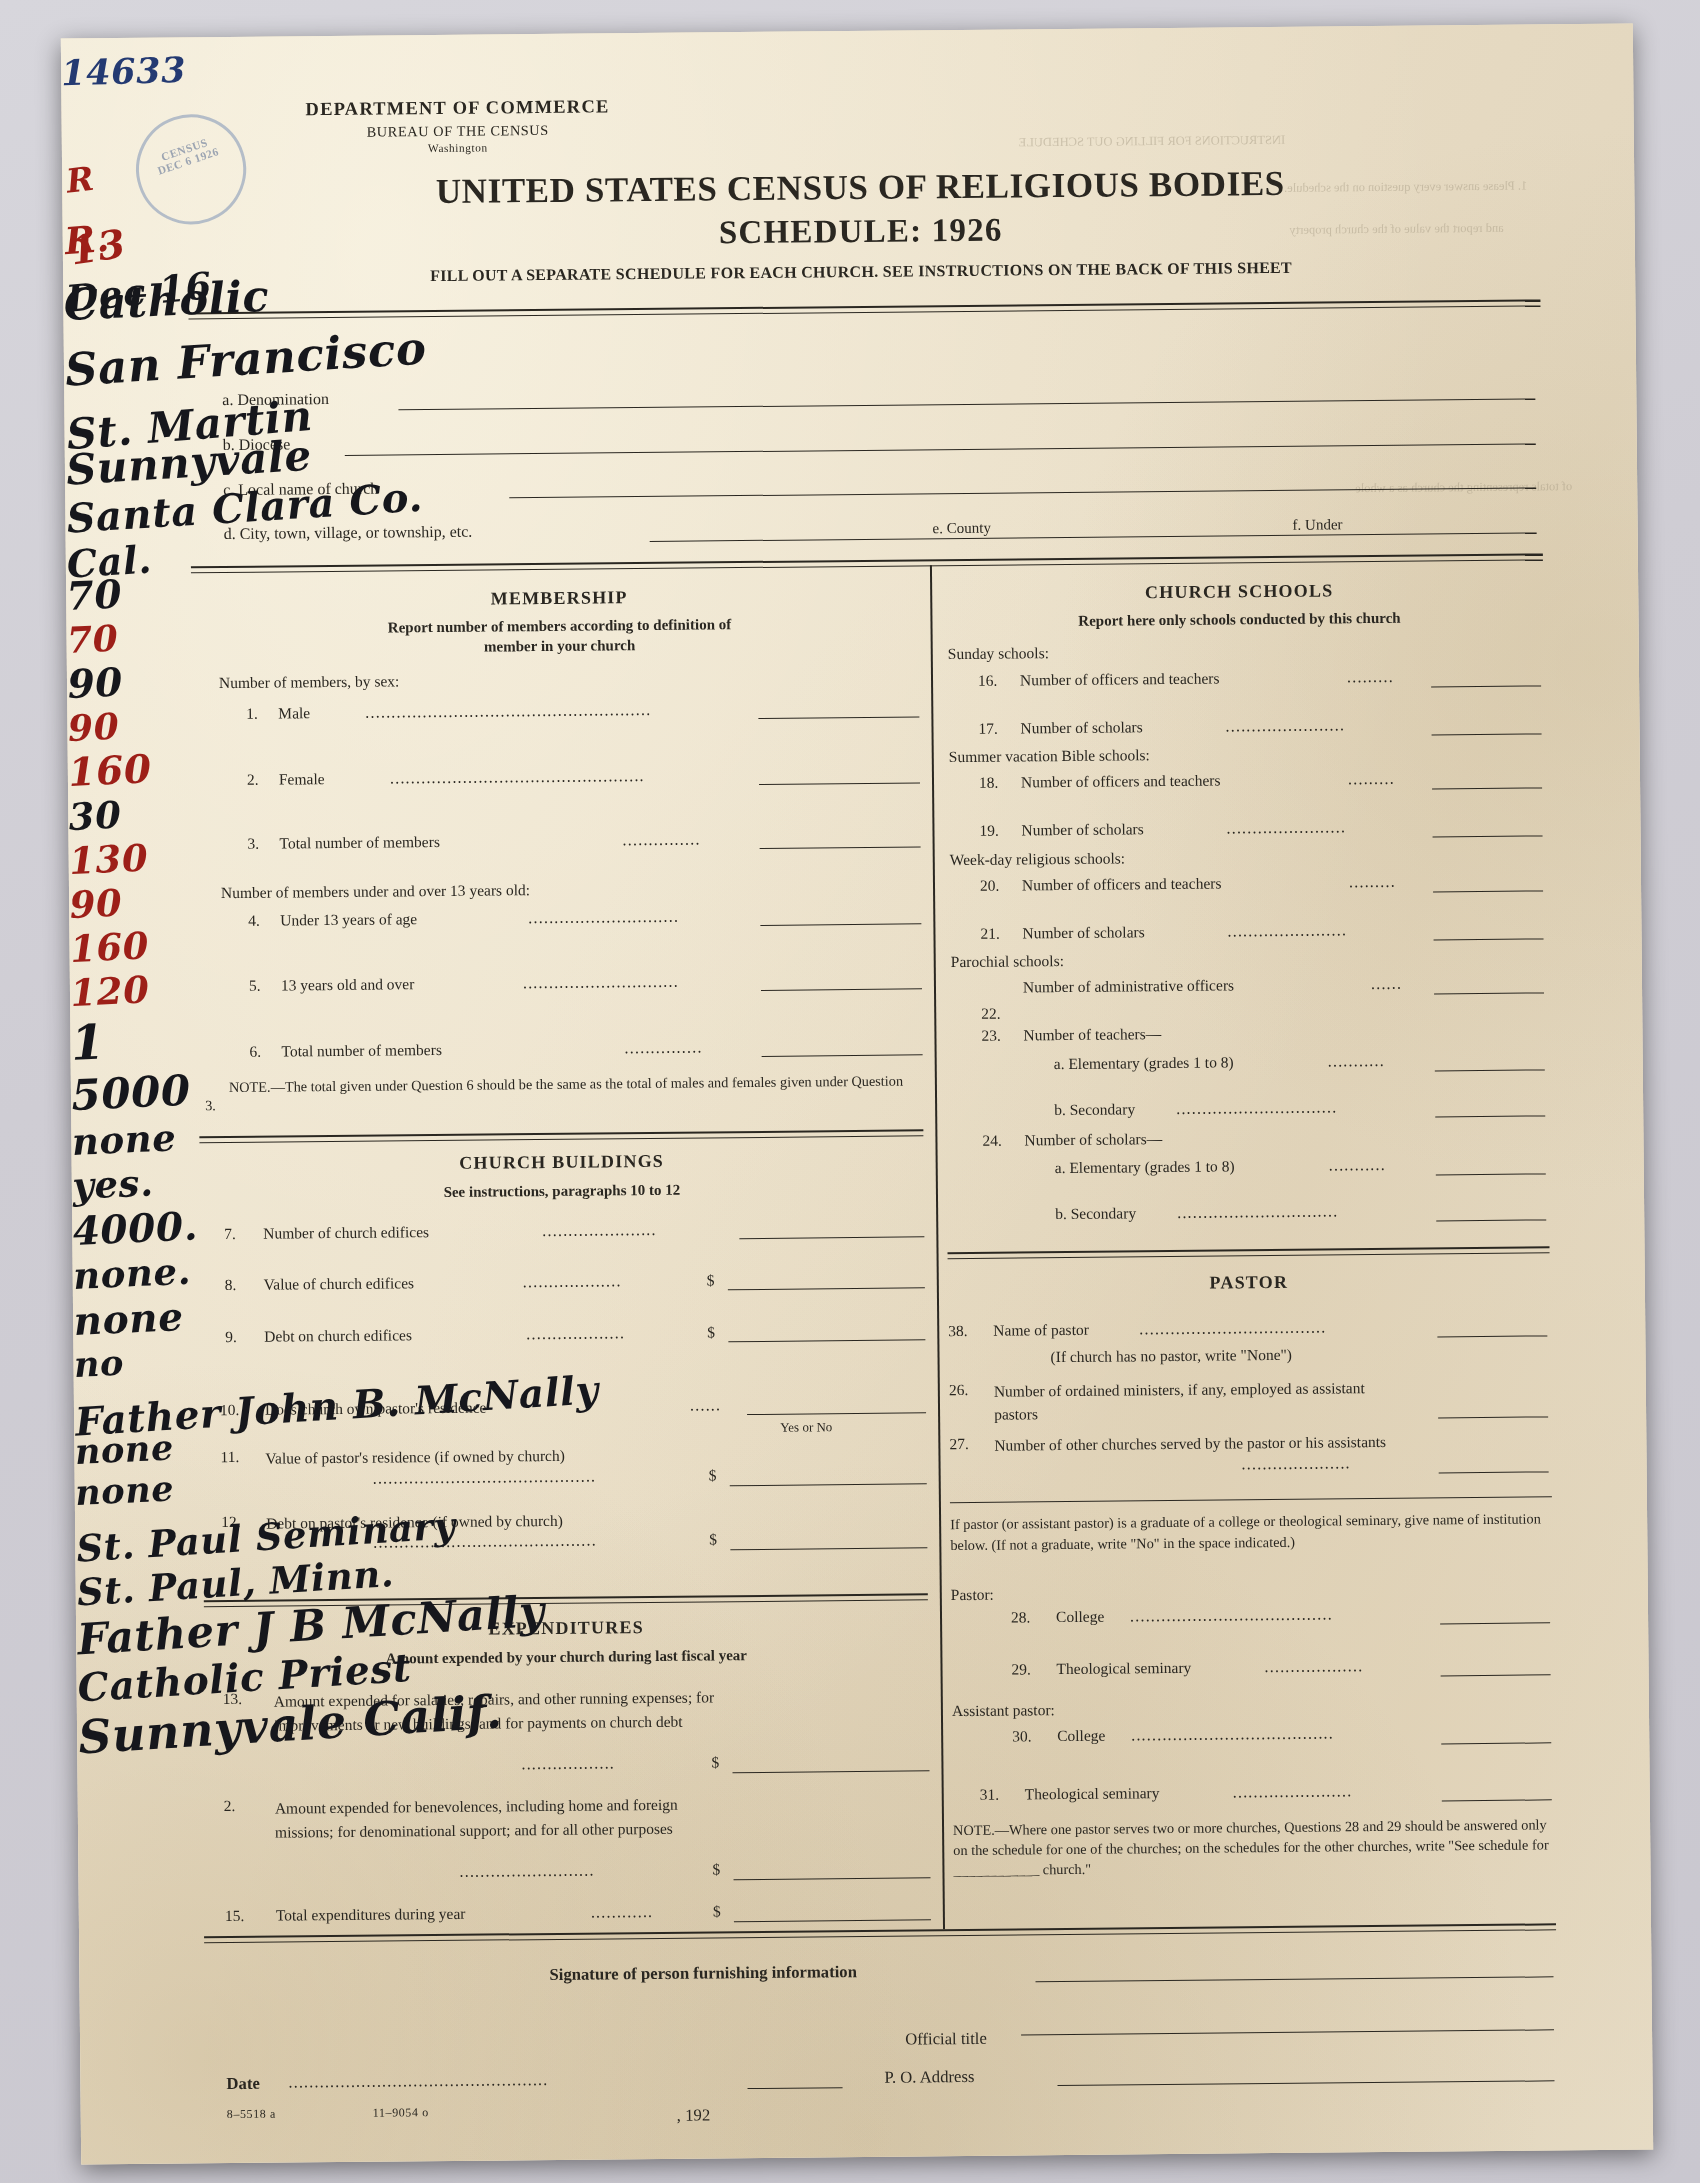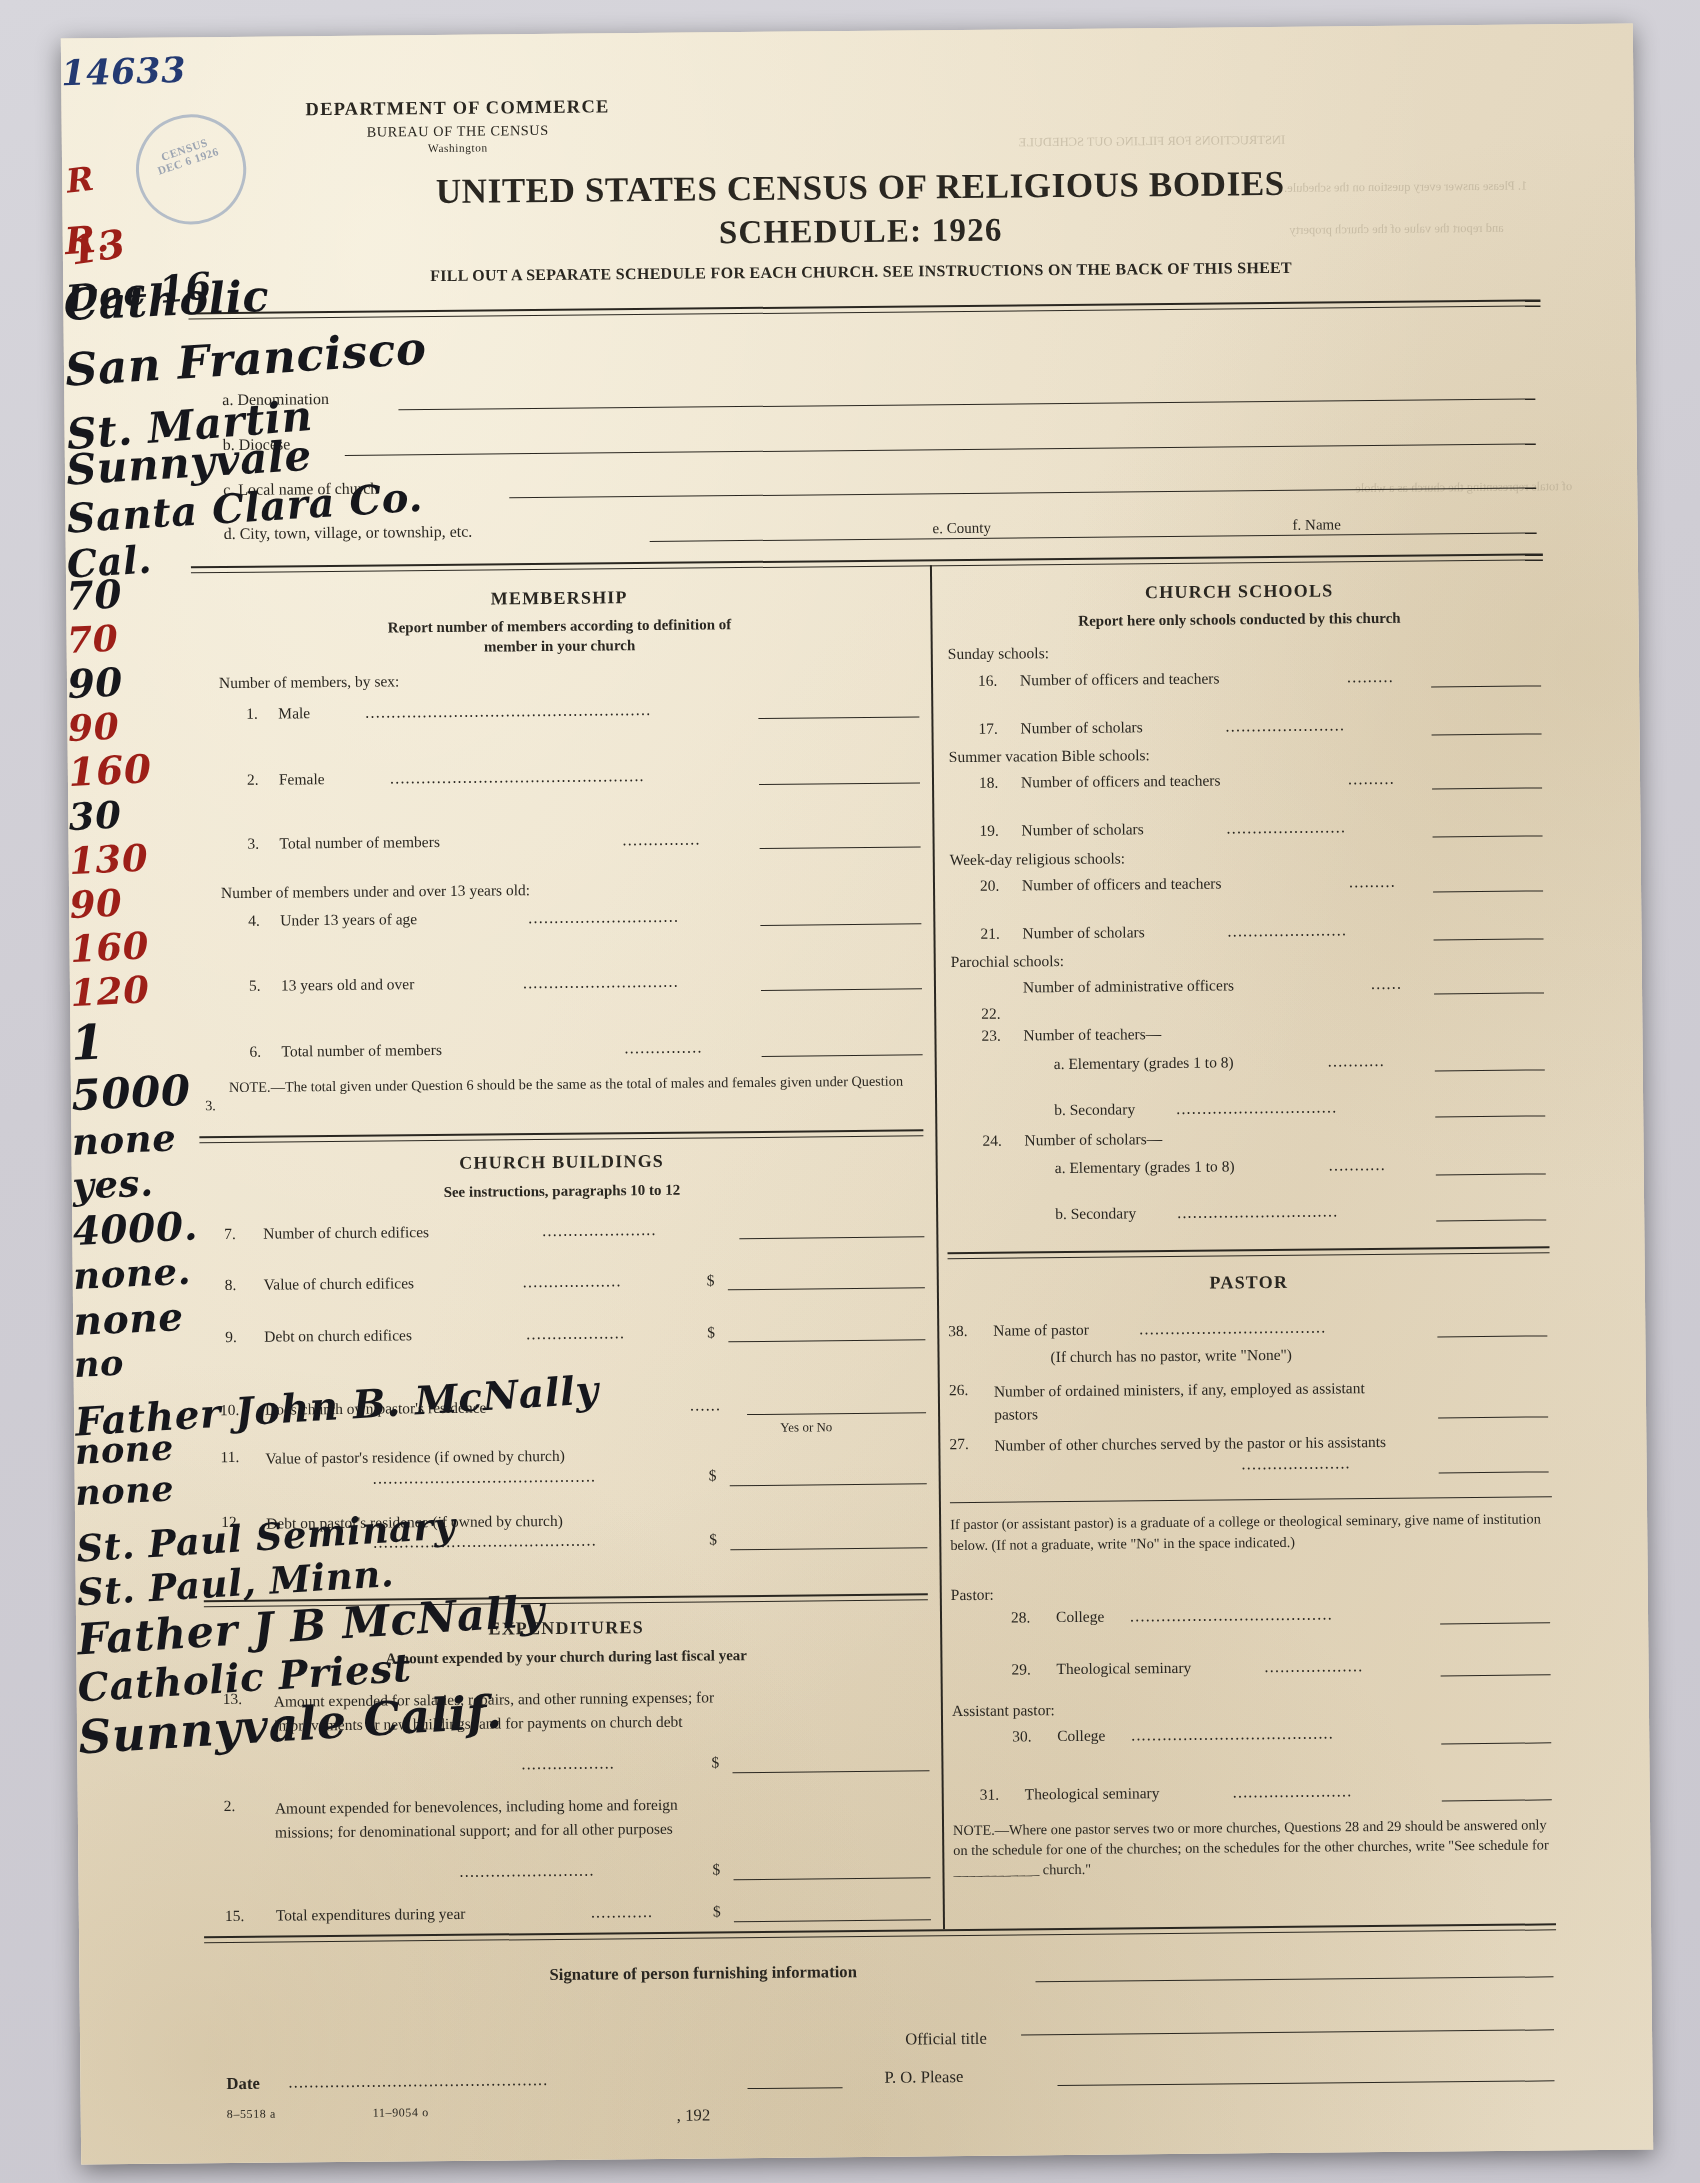--- a/index.html
+++ b/index.html
@@ -187,21 +187,21 @@
     <div class="uline" style="left:280px; top:419px; width:1191px;"></div>
     <div class="hand" style="left:453px; top:369px; font-size:45px; transform:rotate(-3deg);">San Francisco</div>
 
     <div class="idlabel printed" style="left:158px; top:444px;">c. Local name of church</div>
     <div class="uline" style="left:444px; top:463px; width:1027px;"></div>
     <div class="hand" style="left:470px; top:423px; font-size:42px; transform:rotate(-4deg);">St. Martin</div>
 
     <div class="idlabel printed" style="left:158px; top:488px;">d. City, town, village, or township, etc.</div>
     <div class="uline" style="left:584px; top:508px; width:887px;"></div>
     <div class="idlabel printed" style="left:867px; top:490px; font-size:15px;">e. County</div>
-    <div class="idlabel printed" style="left:1227px; top:490px; font-size:15px;">f. Name</div>
+    <div class="idlabel printed" style="left:1227px; top:490px; font-size:15px;">f. Under</div>
     <div class="hand" style="left:619px; top:466px; font-size:42px; transform:rotate(-3deg);">Sunnyvale</div>
     <div class="hand" style="left:947px; top:453px; font-size:40px; transform:rotate(-3deg);">Santa Clara Co.</div>
     <div class="hand" style="left:1403px; top:462px; font-size:38px; transform:rotate(-3deg);">Cal.</div>
 
     <div class="rule" style="left:125px; top:529px; width:1352px;"></div>
     <div class="rule thin" style="left:125px; top:535px; width:1352px;"></div>
 
     <div class="vrule" style="left:864px; top:535px; height:1364px;"></div>
 
     <div class="colhead printed" style="left:128px; top:554px; width:730px;">MEMBERSHIP</div>
@@ -457,21 +457,21 @@
 
     <div class="q printed" style="left:825px; top:1983px; font-size:16.7px;margin-top:16px;">Official title</div>
     <div class="uline" style="left:941px; top:2005px; width:533px;"></div>
     <div class="hand" style="left:1036px; top:1965px; font-size:39px; transform:rotate(-3deg);">Catholic Priest</div>
 
     <div class="q printed" style="left:146px; top:2037px; font-weight:bold; font-size:16.7px;">Date</div>
     <div class="dots printed" style="left:208px; top:2037px; width:387px;">..................................................</div>
     <div class="q printed" style="left:596px; top:2037px; font-size:16.7px;margin-top:36px;">, 192</div>
     <div class="uline" style="left:667px; top:2056px; width:95px;"></div>
 
-    <div class="q printed" style="left:804px; top:2037px; font-size:16.7px;">P. O. Please</div>
+    <div class="q printed" style="left:804px; top:2037px; font-size:16.7px;">P. O. Address</div>
     <div class="uline" style="left:977px; top:2056px; width:497px;"></div>
     <div class="hand" style="left:798px; top:2025px; font-size:46px; transform:rotate(-3deg);">Sunnyvale Calif.</div>
 
     <div class="footer-small printed" style="left:146px; top:2070px;">8–5518 a</div>
     <div class="footer-small printed" style="left:292px; top:2070px;">11–9054 o</div>
 
   </div>
 </div>
 
 

